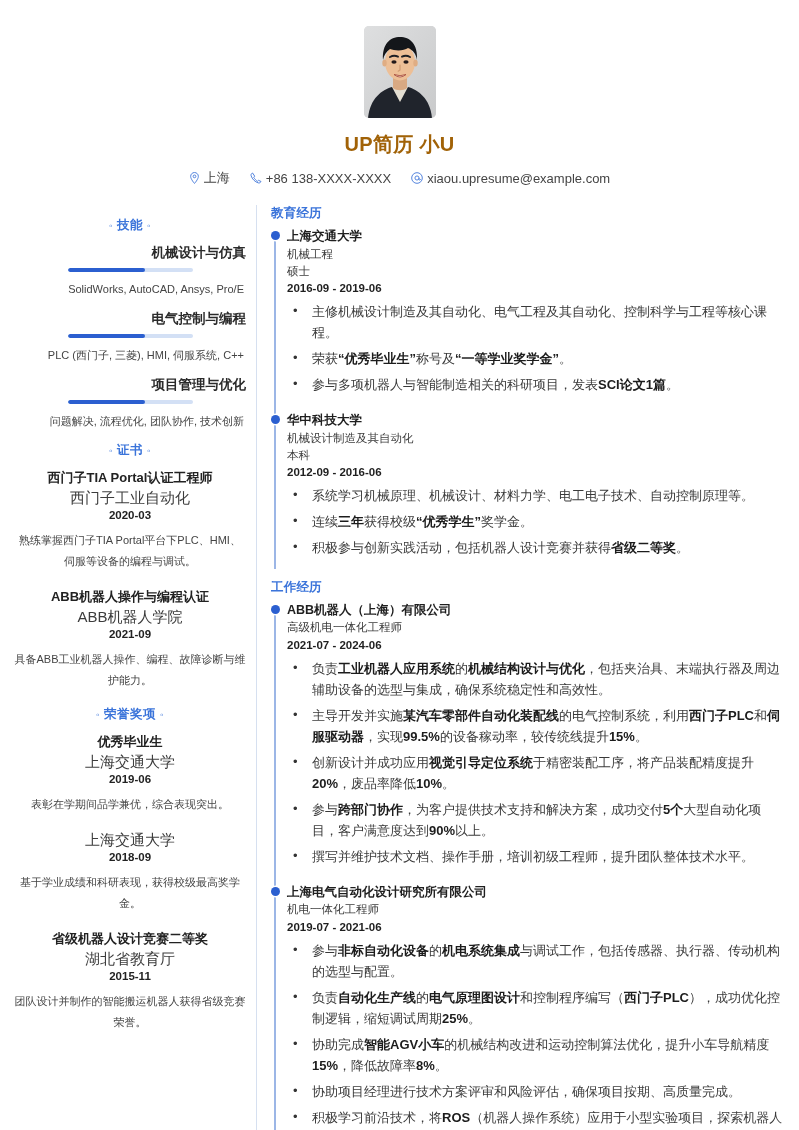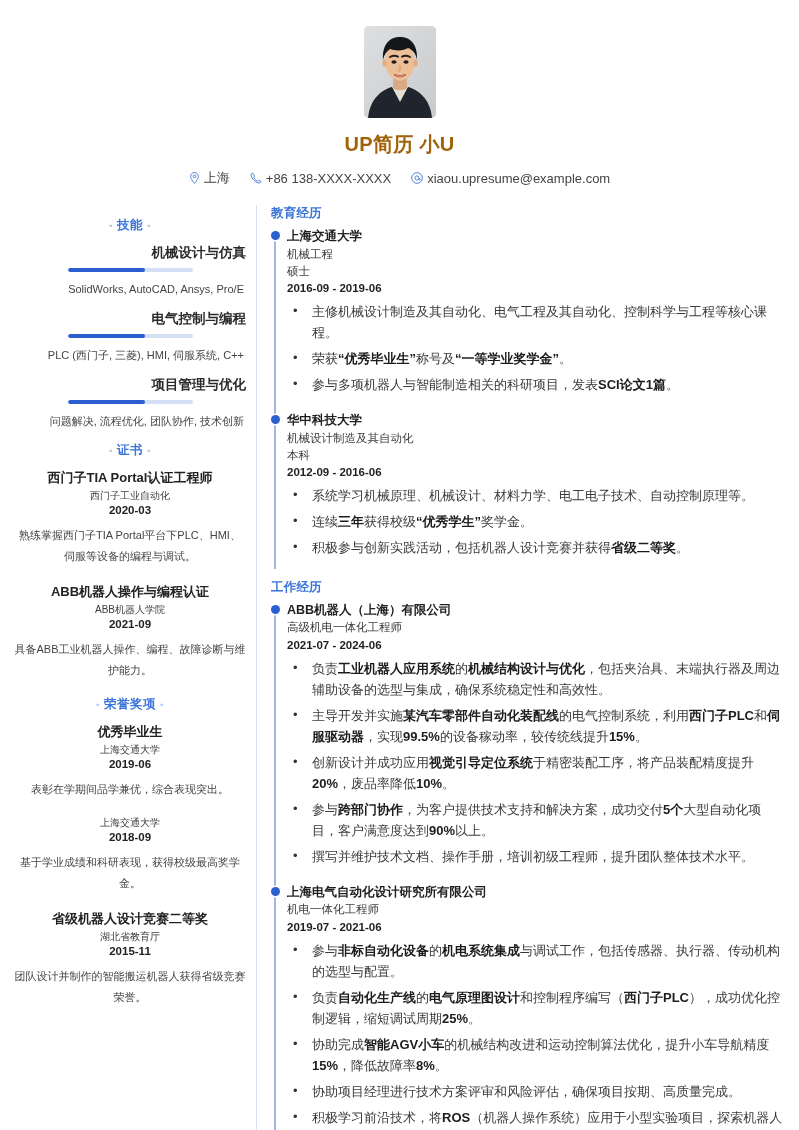--- a/index.html
+++ b/index.html
@@ -103,21 +103,21 @@
   }
 
   .entry-left { text-align: center; margin-bottom: 16px; }
   .entry-left-title {
     font-size: 13px;
     font-weight: bold;
     color: #222;
     line-height: 1.45;
   }
   .entry-left-sub {
-    font-size: 10px;
+    font-size: 15px;
     color: #3c3c3c;
     margin-top: 1px;
   }
   .entry-left-date {
     font-size: 11.5px;
     font-weight: bold;
     color: #222;
     margin-top: 1px;
   }
   .entry-left-desc {

